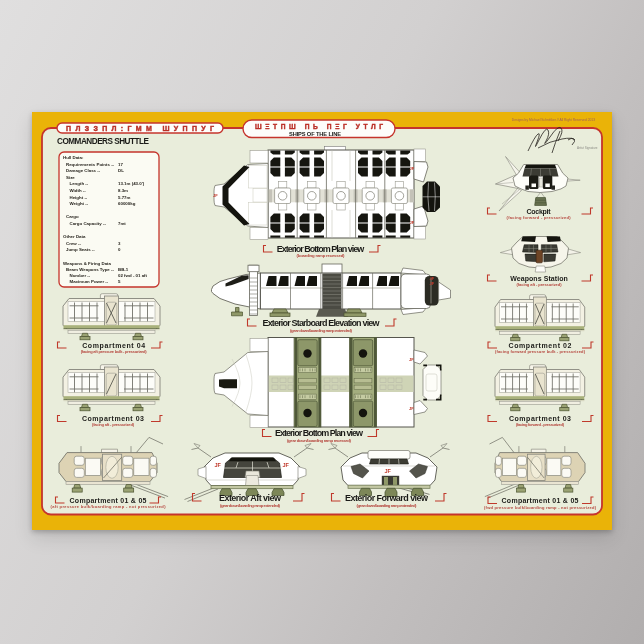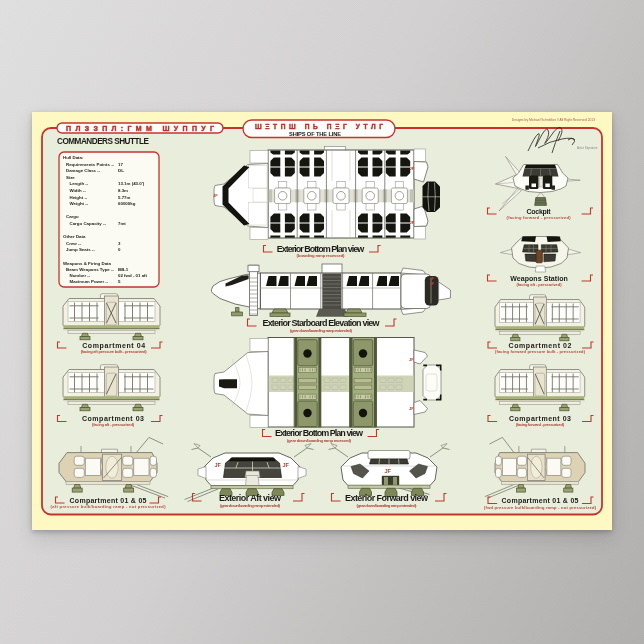--- a/index.html
+++ b/index.html
@@ -1,15 +1,15 @@
 <!DOCTYPE html>
 <html><head><meta charset="utf-8"><style>
 html,body{margin:0;padding:0;width:644px;height:644px;overflow:hidden}
 body{background:linear-gradient(117deg,#e0dfdf 0%,#d2d0d0 45%,#c2bfbf 70%,#b1aeae 100%);font-family:"Liberation Sans",sans-serif}
-#poster{position:absolute;left:32px;top:112px;width:580px;height:418px;background:#fef9c3;box-shadow:0 2px 5px rgba(0,0,0,.22),0 8px 18px rgba(0,0,0,.12)}
+#poster{position:absolute;left:32px;top:112px;width:580px;height:418px;background:#eab308;box-shadow:0 2px 5px rgba(0,0,0,.22),0 8px 18px rgba(0,0,0,.12)}
 #poster svg{position:absolute;left:0;top:0}
 text{font-family:"Liberation Sans",sans-serif}
 </style></head>
 <body>
 <div id="poster">
 <svg width="580" height="418" viewBox="0 0 580 418">
 
 <rect x="10" y="16" width="560" height="386.5" rx="9" fill="#e9eddb" stroke="#c5342c" stroke-width="1.8"></rect>
 
 <rect x="25" y="11" width="166" height="10" rx="5" fill="#fdfdfb" stroke="#c5342c" stroke-width="1.4"></rect>

